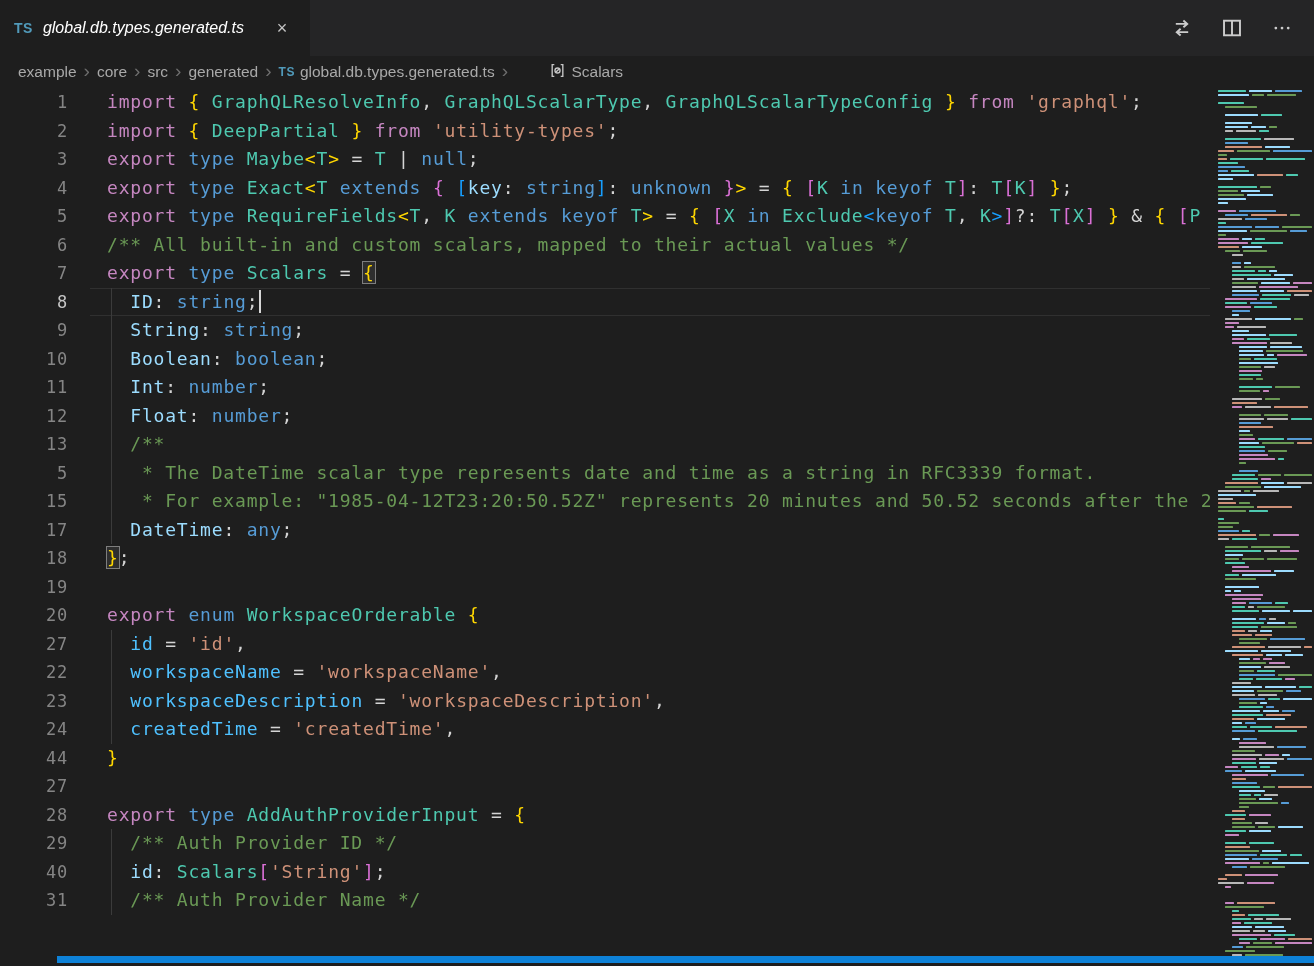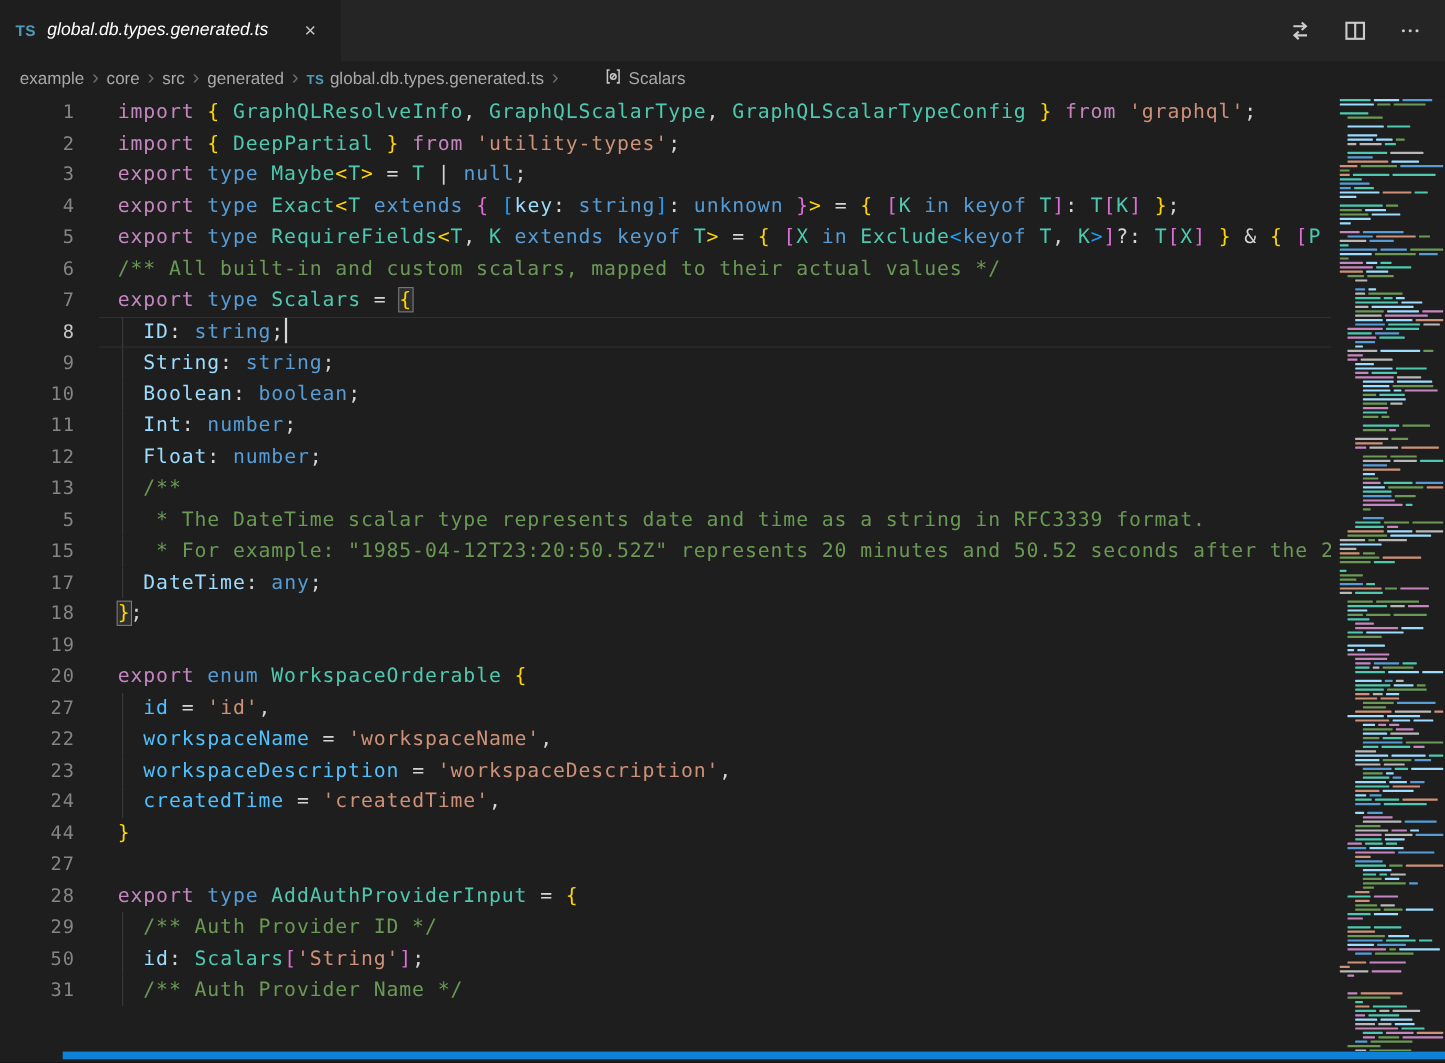--- a/index.html
+++ b/index.html
@@ -160,21 +160,21 @@
         <div class="line"><div class="ln">19</div><div class="lc"></div></div>
         <div class="line"><div class="ln">20</div><div class="lc"><span class="tk-kw">export </span><span class="tk-kw2">enum </span><span class="tk-type">WorkspaceOrderable </span><span class="tk-b1">{</span></div></div>
         <div class="line g"><div class="ln">27</div><div class="lc"><span class="tk-pun">  </span><span class="tk-enum">id</span><span class="tk-pun"> = </span><span class="tk-str">'id'</span><span class="tk-pun">,</span></div></div>
         <div class="line g"><div class="ln">22</div><div class="lc"><span class="tk-pun">  </span><span class="tk-enum">workspaceName</span><span class="tk-pun"> = </span><span class="tk-str">'workspaceName'</span><span class="tk-pun">,</span></div></div>
         <div class="line g"><div class="ln">23</div><div class="lc"><span class="tk-pun">  </span><span class="tk-enum">workspaceDescription</span><span class="tk-pun"> = </span><span class="tk-str">'workspaceDescription'</span><span class="tk-pun">,</span></div></div>
         <div class="line g"><div class="ln">24</div><div class="lc"><span class="tk-pun">  </span><span class="tk-enum">createdTime</span><span class="tk-pun"> = </span><span class="tk-str">'createdTime'</span><span class="tk-pun">,</span></div></div>
         <div class="line"><div class="ln">44</div><div class="lc"><span class="tk-b1">}</span></div></div>
         <div class="line"><div class="ln">27</div><div class="lc"></div></div>
         <div class="line"><div class="ln">28</div><div class="lc"><span class="tk-kw">export </span><span class="tk-kw2">type </span><span class="tk-type">AddAuthProviderInput</span><span class="tk-pun"> = </span><span class="tk-b1">{</span></div></div>
         <div class="line g"><div class="ln">29</div><div class="lc"><span class="tk-com">  /** Auth Provider ID */</span></div></div>
-        <div class="line g"><div class="ln">50</div><div class="lc"><span class="tk-pun">  </span><span class="tk-prop">id</span><span class="tk-pun">: </span><span class="tk-type">Scalars</span><span class="tk-b2">[</span><span class="tk-str">'String'</span><span class="tk-b2">]</span><span class="tk-pun">;</span></div></div>
+        <div class="line g"><div class="ln">40</div><div class="lc"><span class="tk-pun">  </span><span class="tk-prop">id</span><span class="tk-pun">: </span><span class="tk-type">Scalars</span><span class="tk-b2">[</span><span class="tk-str">'String'</span><span class="tk-b2">]</span><span class="tk-pun">;</span></div></div>
         <div class="line g"><div class="ln">31</div><div class="lc"><span class="tk-com">  /** Auth Provider Name */</span></div></div>
       </div>
     <div class="minimap" id="minimap">
         <div class="mrow" style="padding-left: 0px;">
           <div style="width: 28px; background: rgb(78, 201, 176);"></div>
           <div style="width: 23px; background: rgb(156, 220, 254);"></div>
           <div style="width: 27px; background: rgb(86, 156, 214);"></div>
         </div>
         <div class="mrow" style="padding-left: 0px;">
           <div style="width: 31px; background: rgb(156, 220, 254);"></div>

